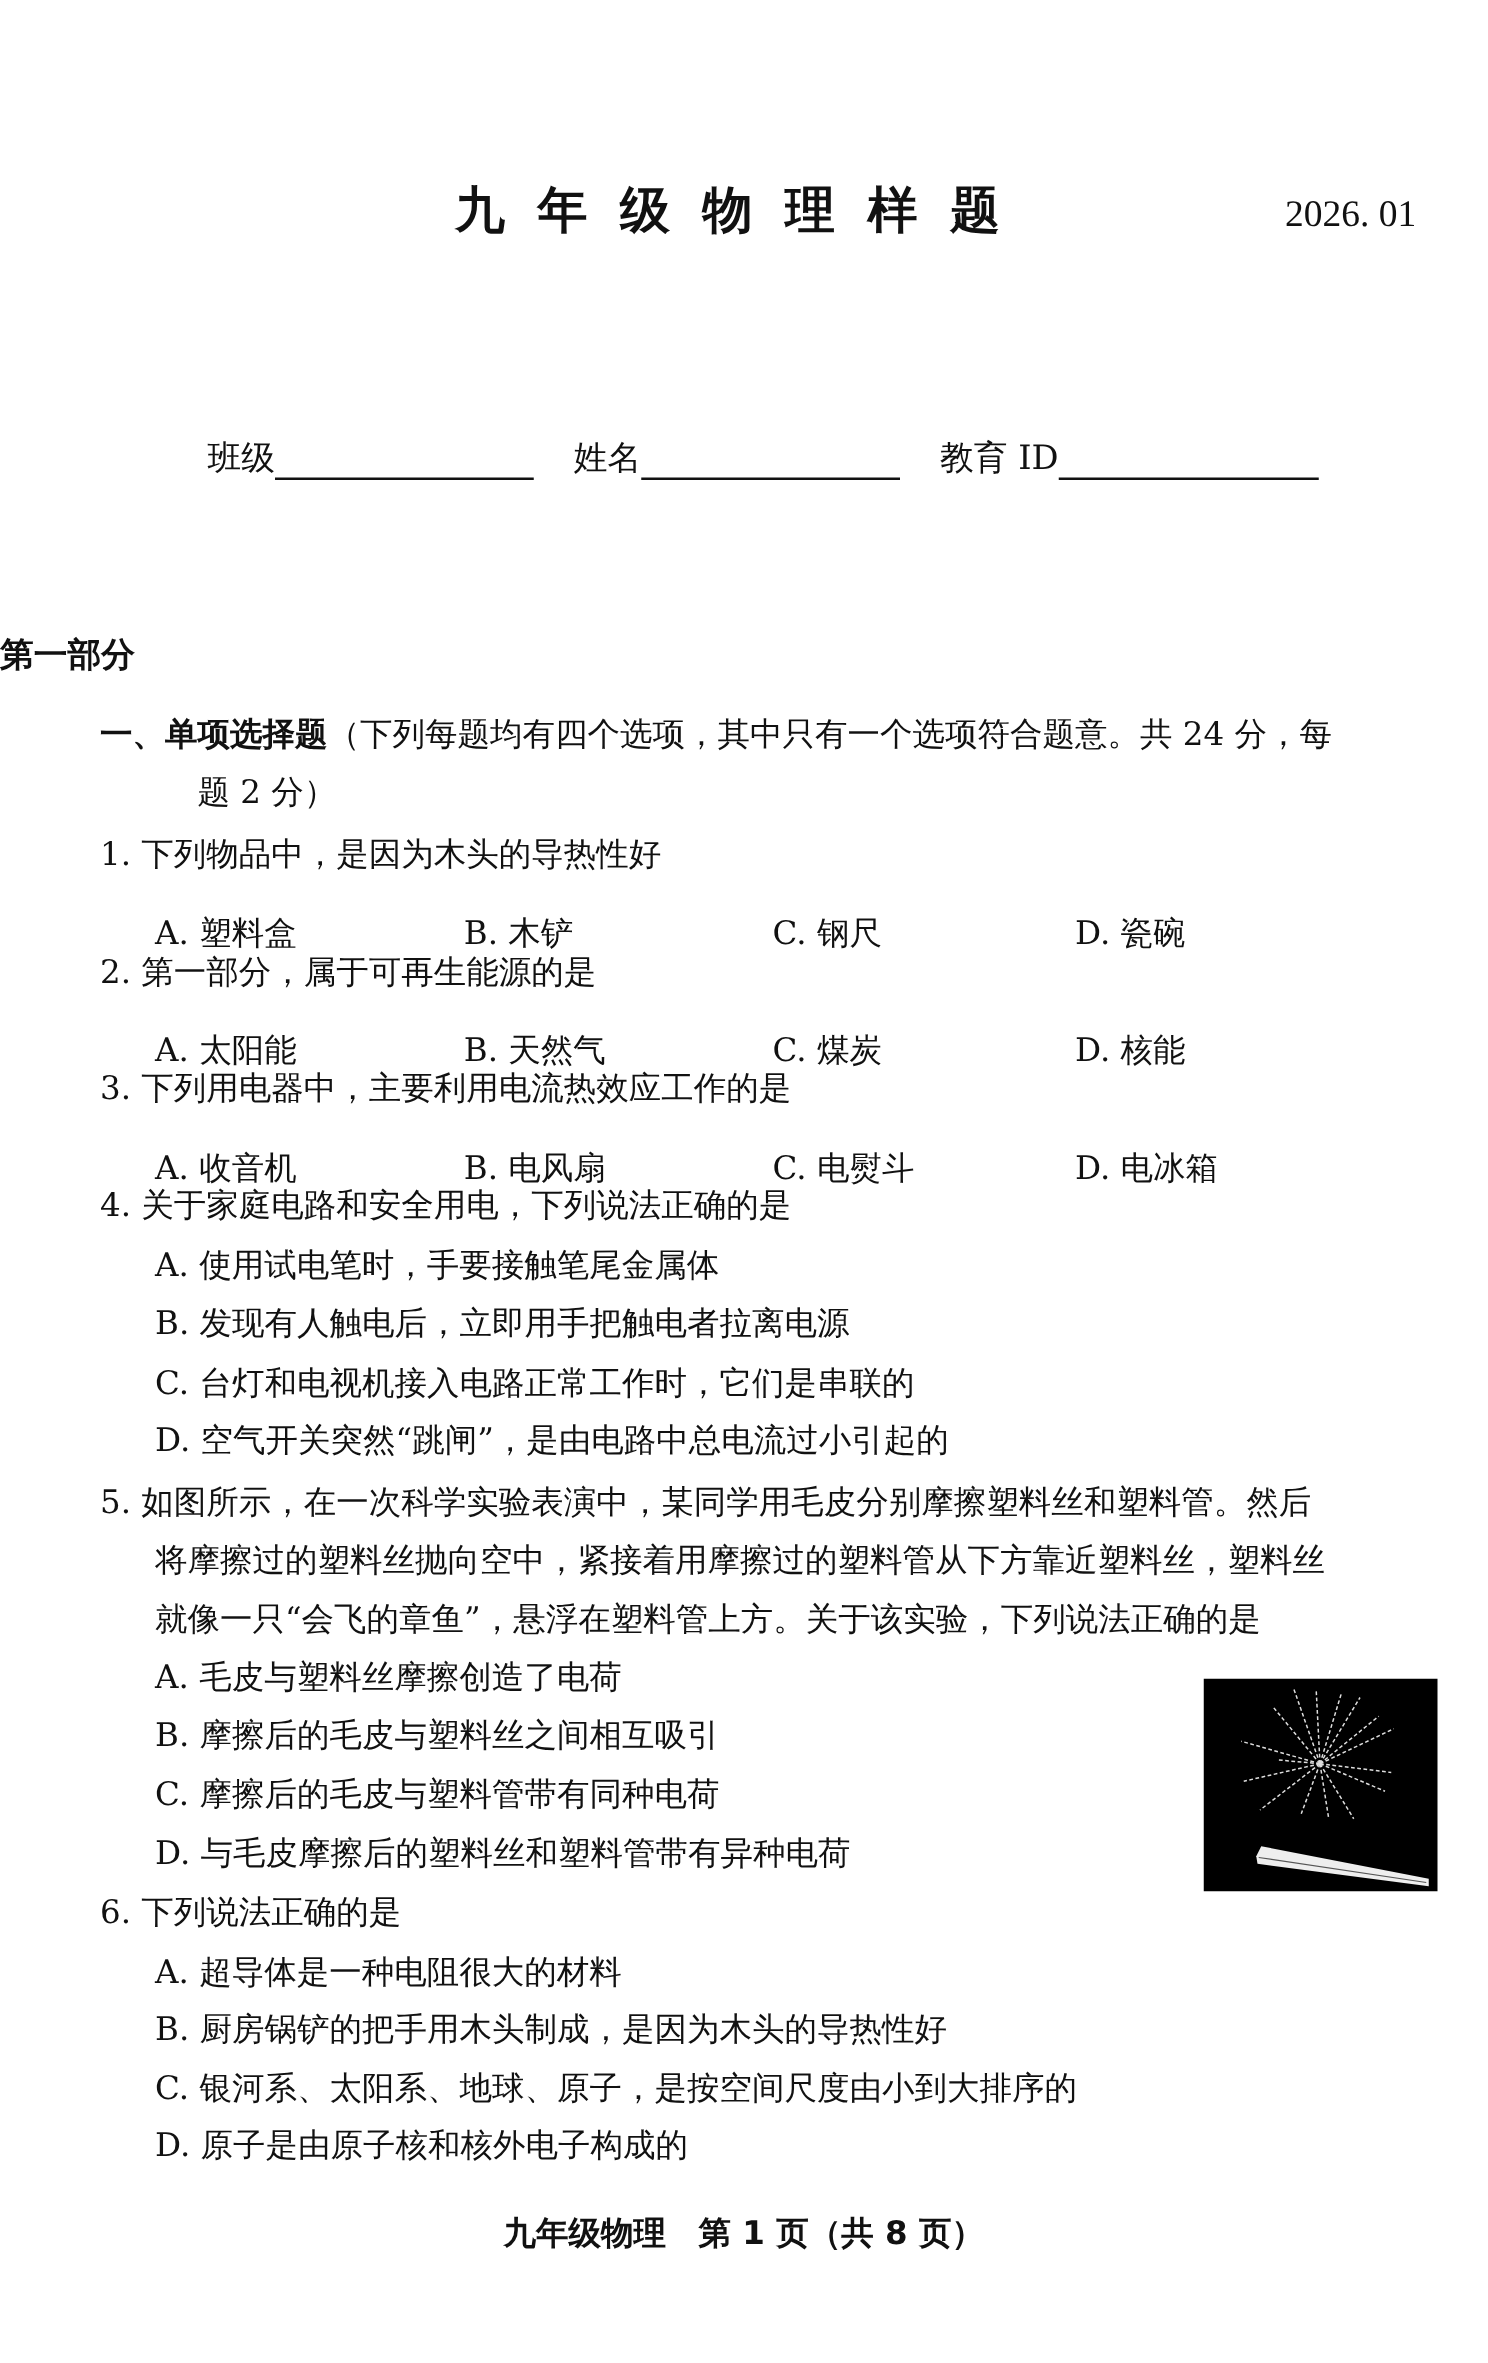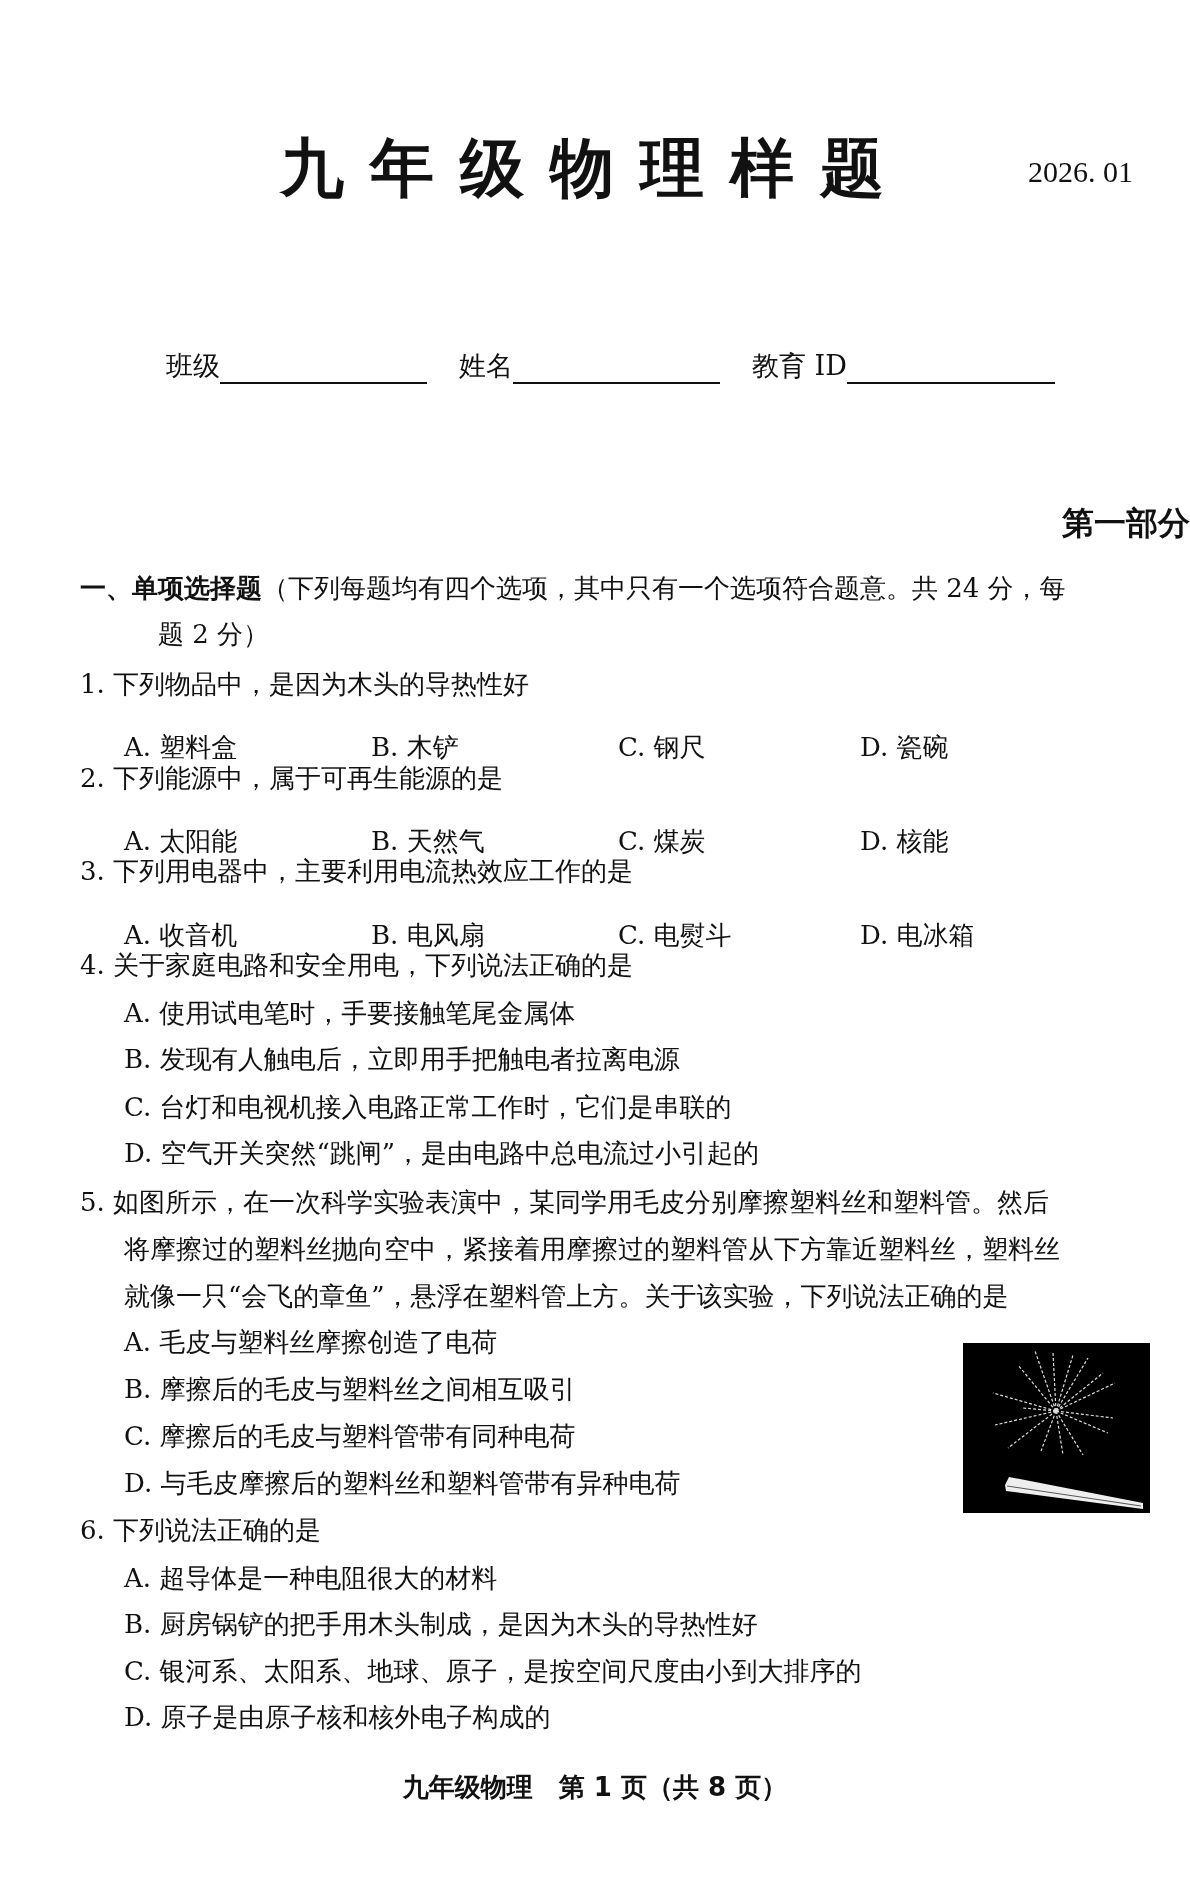--- a/index.html
+++ b/index.html
@@ -1,27 +1,27 @@
 <!DOCTYPE html>
 <html><head>
 <meta charset="utf-8">
 <style>
   html,body{margin:0;padding:0;background:#fff;}
   body{width:1190px;height:1890px;position:relative;overflow:hidden;
        font-family:"DejaVu Serif","Liberation Serif",serif;color:#111;}
   .line{position:absolute;white-space:nowrap;font-size:26px;line-height:32px;transform:translateY(-50%);}
   .title{position:absolute;left:0;width:1190px;text-align:center;top:168px;transform:translateY(-50%);
-         font-family:"DejaVu Sans",sans-serif;font-weight:bold;font-size:64px;letter-spacing:26px;}
+         font-family:"DejaVu Sans",sans-serif;font-weight:bold;font-size:40px;letter-spacing:26px;}
   .date{position:absolute;left:1028px;top:172px;transform:translateY(-50%);font-size:30px;
         font-family:"Liberation Serif",serif;}
   .form{position:absolute;top:348px;left:0;width:1190px;transform:translateY(-50%);font-size:27px;}
   .form .fld{position:absolute;display:flex;align-items:flex-end;}
   .form .blank{display:inline-block;border-bottom:2px solid #111;height:28px;}
-  .part{position:absolute;left:0;width:1190px;text-align:right;top:524px;transform:translateY(-50%);
-        font-family:"DejaVu Sans",sans-serif;font-weight:bold;font-size:32px;}
+  .part{position:absolute;left:0;width:1190px;text-align:left;top:524px;transform:translateY(-50%);
+        font-family:"DejaVu Sans",sans-serif;font-weight:bold;font-size:27px;}
   .bold{font-family:"DejaVu Sans",sans-serif;font-weight:bold;}
   .opt{position:absolute;}
   .figure{position:absolute;left:963px;top:1343px;width:187px;height:170px;background:#000;overflow:hidden;}
   .footer{position:absolute;left:0;width:1190px;text-align:center;top:1787px;transform:translateY(-50%);
           font-family:"DejaVu Sans",sans-serif;font-weight:bold;font-size:26px;}
 </style>
 </head>
 <body>
 
 <div class="title">九年级物理样题</div>
@@ -55,21 +55,21 @@
 </div>
 <div class="line" style="left:124px;top:731px;width:1050px;">
   <span class="opt" style="left:0;"><span>A.</span> <span>塑料盒</span></span>
   <span class="opt" style="left:247px;"><span>B.</span> <span>木铲</span></span>
   <span class="opt" style="left:494px;"><span>C.</span> <span>钢尺</span></span>
   <span class="opt" style="left:736px;"><span>D.</span> <span>瓷碗</span></span>
 </div>
 
 <div class="line" style="left:80px;top:778px;">
   <span>2.</span>
-  <span>下列能源中，属于可再生能源的是</span>
+  <span>第一部分，属于可再生能源的是</span>
 </div>
 <div class="line" style="left:124px;top:825px;width:1050px;">
   <span class="opt" style="left:0;"><span>A.</span> <span>太阳能</span></span>
   <span class="opt" style="left:247px;"><span>B.</span> <span>天然气</span></span>
   <span class="opt" style="left:494px;"><span>C.</span> <span>煤炭</span></span>
   <span class="opt" style="left:736px;"><span>D.</span> <span>核能</span></span>
 </div>
 
 <div class="line" style="left:80px;top:871px;">
   <span>3.</span>

